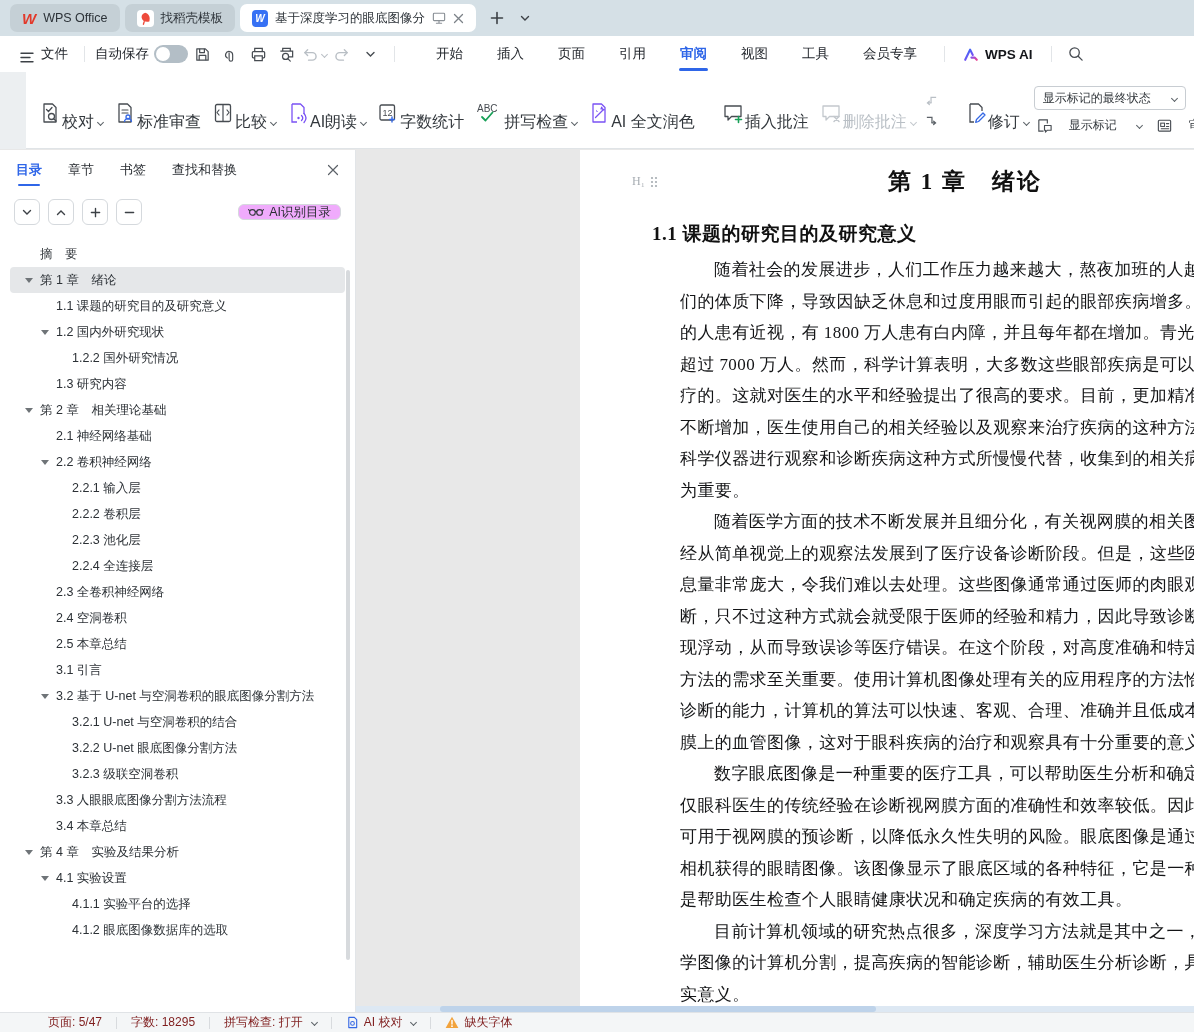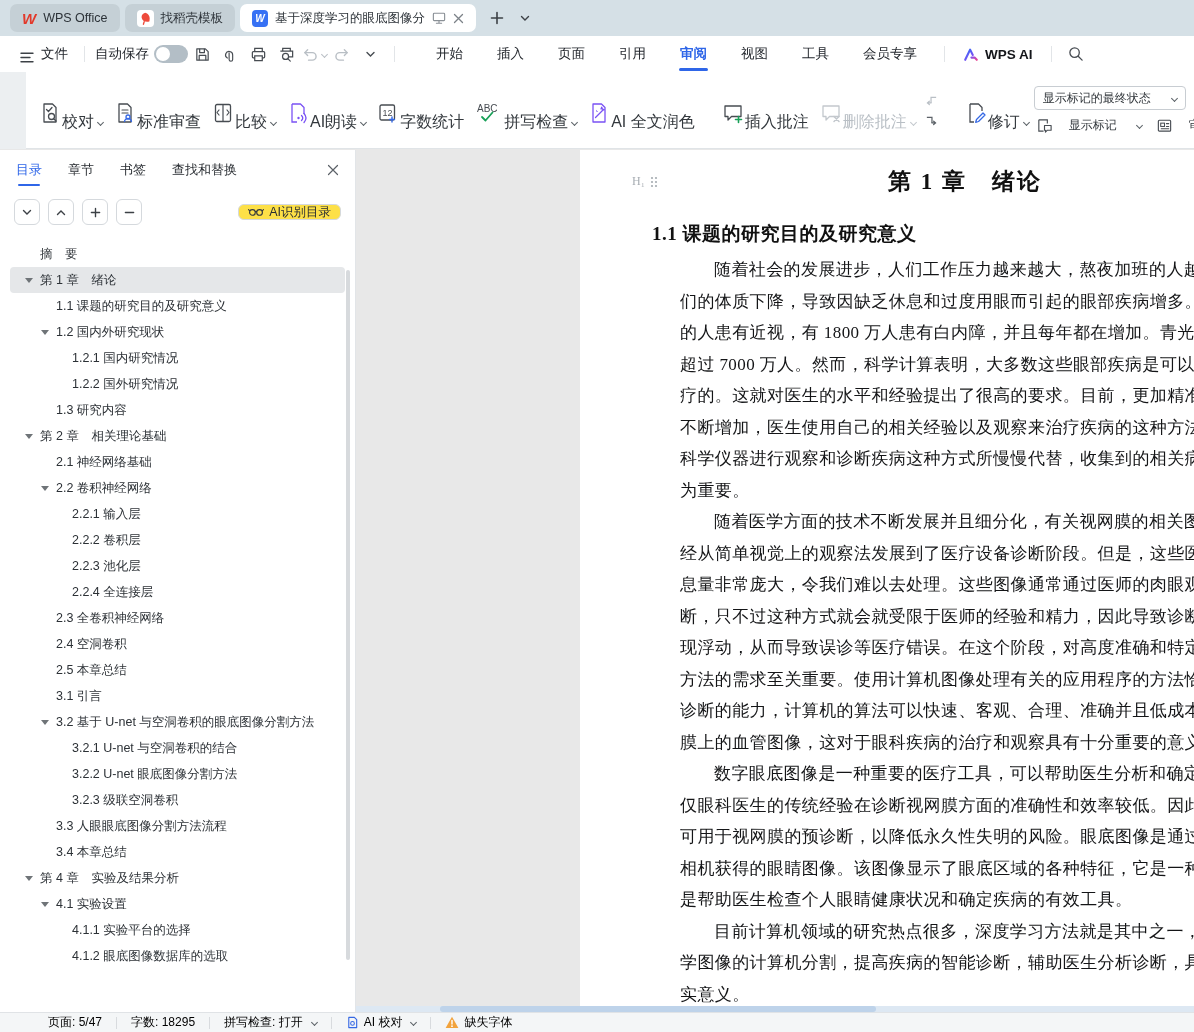--- a/index.html
+++ b/index.html
@@ -49,26 +49,26 @@
   .cjk-pair{display:flex;flex-direction:column;justify-content:center;gap:3px}
   .cjk-row{display:flex;align-items:center;gap:3px;font-size:12px;color:#33383d;white-space:nowrap}
   .cjk-big{font-size:13px;font-weight:bold;position:relative;padding-right:7px}
   .cjk-big svg{position:absolute;right:-1px;bottom:0}
   .launch{position:absolute;right:2px;bottom:2px}
   
   .content{position:absolute;left:0;top:150px;width:100%;height:862px;display:flex}
   .sidebar{width:356px;background:#fff;border-right:1px solid #e2e5e8;position:relative;flex:none;overflow:hidden}
   .sb-tabs{height:40px;display:flex;align-items:center;padding:0 16px;font-size:13px;gap:26px}
   .sb-tab{color:#2a2e33;position:relative;height:40px;display:flex;align-items:center}
-  .sb-tab.active{color:#2f66e8;font-weight:normal}
+  .sb-tab.active{color:#2f66e8;font-weight:bold}
   .sb-tab.active::after{content:"";position:absolute;left:2px;right:2px;bottom:4px;height:2.5px;background:#2f66e8;border-radius:2px}
   .sb-close{margin-left:auto}
   .sb-tools{height:44px;display:flex;align-items:center;padding:0 14px;gap:8px}
   .sq{width:26px;height:26px;border:1px solid #d5d9dd;border-radius:6px;background:#fff;display:flex;align-items:center;justify-content:center}
-  .ai-toc{margin-left:auto;height:16px;border:1px solid #d5d9dd;border-radius:6px;display:flex;align-items:center;gap:5px;padding:0 9px;font-size:12.5px;color:#2a2e33;background:#fde047}
+  .ai-toc{margin-left:auto;height:16px;border:1px solid #d5d9dd;border-radius:6px;display:flex;align-items:center;gap:5px;padding:0 9px;font-size:12.5px;color:#2a2e33;background:#f0abfc}
   .toc{padding-top:7px;font-size:12.5px}
   .toc-row{height:26px;display:flex;align-items:center;margin:0 10px;border-radius:4px;position:relative;white-space:pre;color:#2c3136}
   .toc-row.selected{background:#e5e7e9}
   .toc-row.lv0{padding-left:30px}.toc-row.lv1{padding-left:46px}.toc-row.lv2{padding-left:62px}
   .caret-icon{position:absolute;width:0;height:0;border-left:4px solid transparent;border-right:4px solid transparent;border-top:5px solid #6f7478;visibility:hidden;top:11px}
   .lv0 .caret-icon{left:15px}.lv1 .caret-icon{left:31px}
   .toc-row.caret .caret-icon{visibility:visible}
   .sb-scroll{position:absolute;right:5px;top:120px;width:4px;height:690px;background:#d7dadd;border-radius:2px}
   
   .docarea{flex:1;position:relative;background:#e8e8e8;overflow:hidden}
@@ -77,21 +77,21 @@
   .h1-txt{font-size:12px}
   .serif{font-family:"Liberation Serif","DejaVu Serif",serif}
   .chapter-title{margin-top:16px;text-align:center;font-weight:bold;font-size:23px;color:#111;letter-spacing:2px}
   .section-title{margin-top:24px;padding-left:72px;font-weight:bold;font-size:19px;color:#111;letter-spacing:0.5px}
   .doc-body{margin-top:7px;padding-left:100px}
   .doc-line{height:31.5px;line-height:31.5px;white-space:pre;font-size:17px;letter-spacing:0.4px;color:#141517}
   .doc-line.indent{text-indent:34px}
   .hscroll{position:absolute;left:0;right:0;bottom:0;height:6px;background:#dde8f3}
   .hthumb{height:6px;width:52%;margin-left:10%;background:#bed3ea;border-radius:3px}
   
-  .statusbar{position:absolute;left:0;bottom:0;width:100%;height:20px;background:#f4f6f7;border-top:1px solid #e0e3e6;display:flex;align-items:center;font-size:12px;color:#000000;padding-left:48px;gap:14px}
+  .statusbar{position:absolute;left:0;bottom:0;width:100%;height:20px;background:#f4f6f7;border-top:1px solid #e0e3e6;display:flex;align-items:center;font-size:12px;color:#7f1d1d;padding-left:48px;gap:14px}
   .ssep{width:1px;height:12px;background:#d8dbde}
   .sitem{display:flex;align-items:center;gap:5px;white-space:nowrap}
 </style>
 </head>
 <body>
 
 <div class="tabbar">
   <div class="tab">
     <span class="wlogo">W</span>
     <span>WPS Office</span>
@@ -522,24 +522,20 @@
         <div class="toc-row lv1">
           
           <span class="toc-label">1.1 课题的研究目的及研究意义</span>
         </div>
 
         <div class="toc-row lv1 caret">
           <span class="caret-icon"></span>
           <span class="toc-label">1.2 国内外研究现状</span>
         </div>
 
-        <div class="toc-row lv2">
-          
-          <span class="toc-label">1.2.1 国内研究情况</span>
-        </div>
 
         <div class="toc-row lv2">
           
           <span class="toc-label">1.2.2 国外研究情况</span>
         </div>
 
         <div class="toc-row lv1">
           
           <span class="toc-label">1.3 研究内容</span>
         </div>

